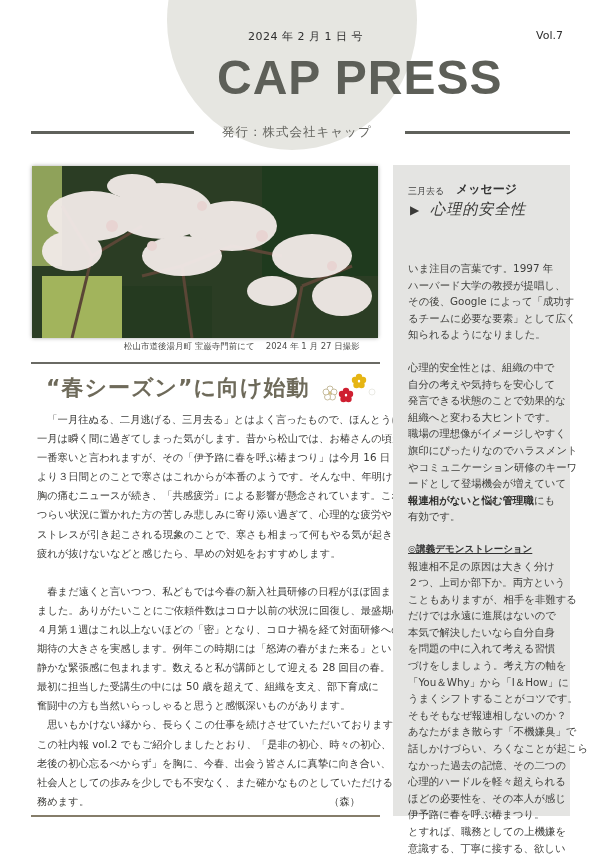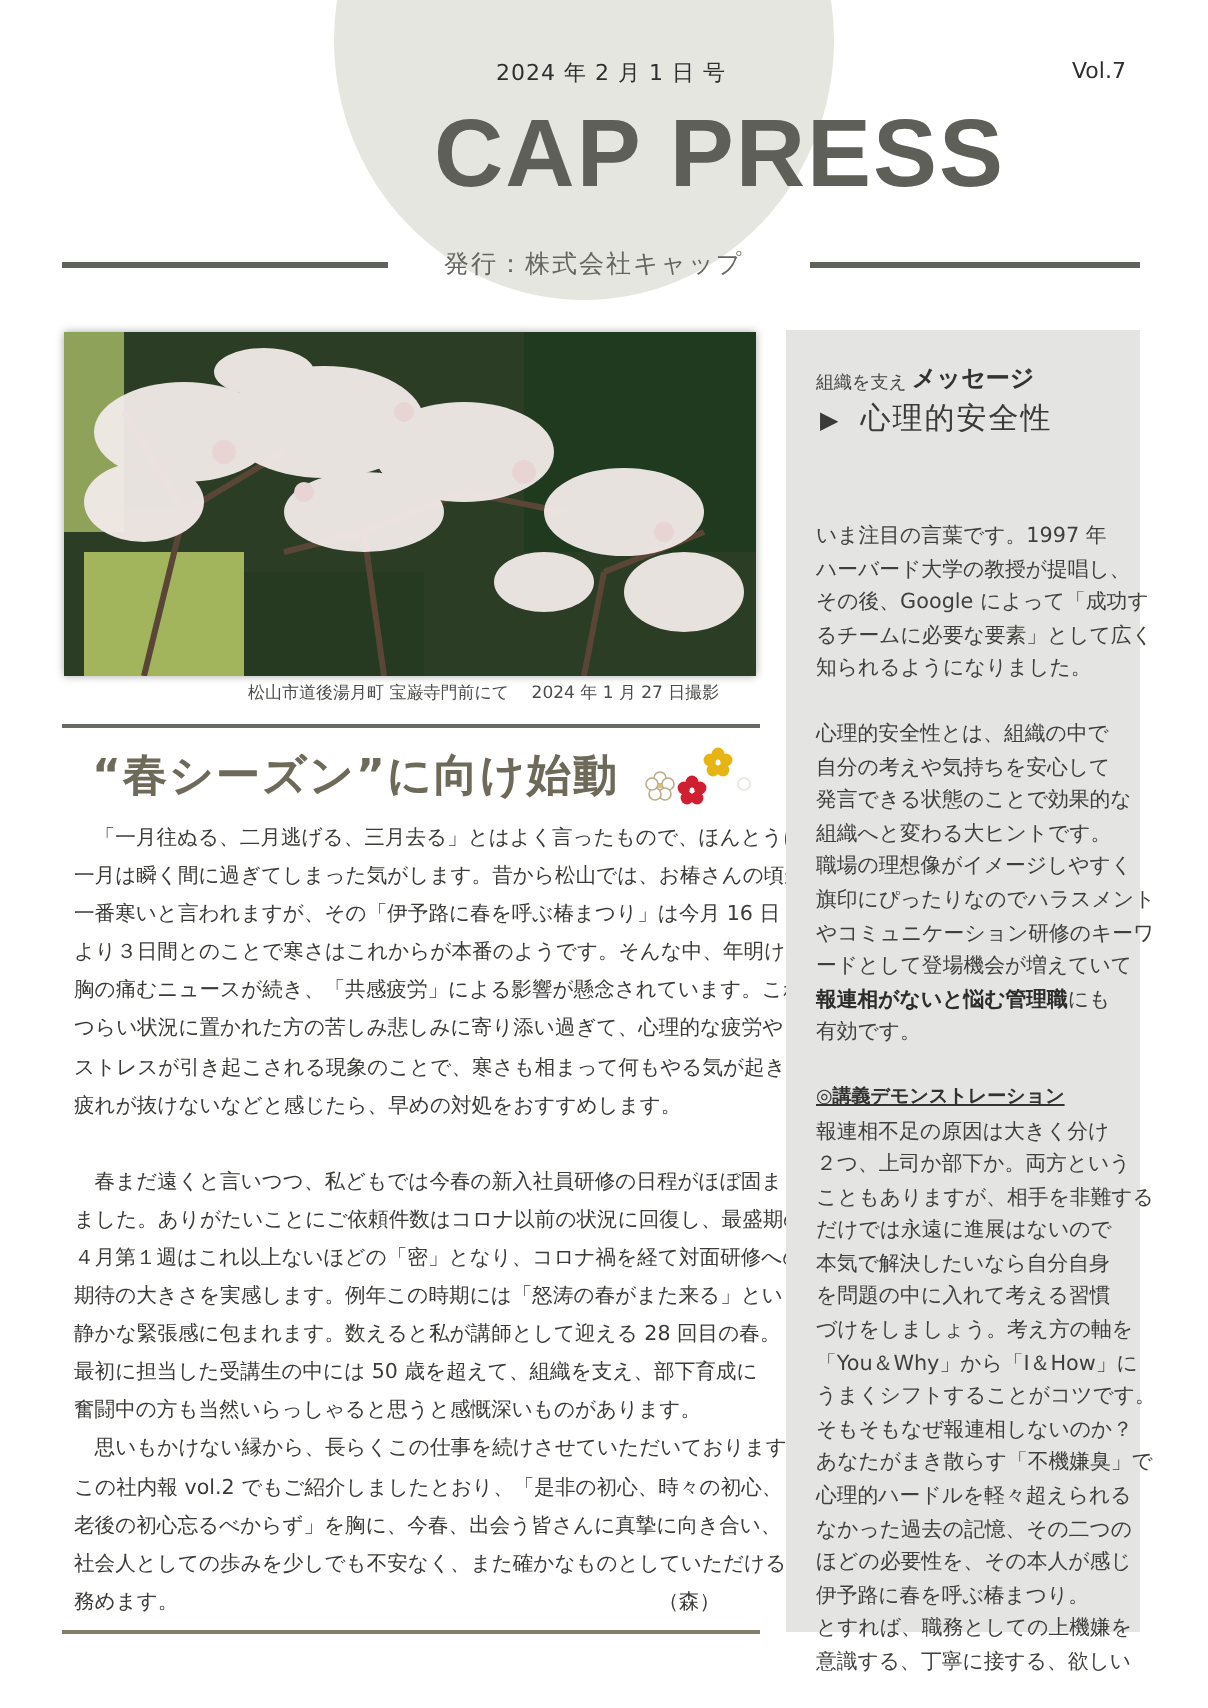--- a/index.html
+++ b/index.html
@@ -43,21 +43,21 @@
   .signature { position: absolute; right: 0; }
 
   .rule-bottom { position: absolute; left: 31px; top: 815px; width: 349px; height: 2px; background: #857d6a; }
 
   .sidebar {
     position: absolute; left: 393px; top: 165px; width: 177px; height: 651px;
     background: #e4e4e2;
   }
   .sb-small { position: absolute; left: 15px; top: 20px; font-size: 9px; color: #444; }
   .sb-msg { position: absolute; left: 63px; top: 16px; font-size: 12px; font-weight: bold; color: #333; }
-  .sb-heading { position: absolute; left: 17px; top: 35px; font-size: 15px; color: #3a3a38; letter-spacing: 1px; }
+  .sb-heading { position: absolute; left: 17px; top: 35px; font-size: 15px; color: #3a3a38; letter-spacing: 1px; font-style: italic; }
   .sb-heading .tri { font-size: 12px; margin-right: 10px; }
   .sb-body { position: absolute; left: 15px; top: 95px; width: 160px; font-size: 10.4px; line-height: 16.6px; color: #3f3f3c; }
   .sb-body p { white-space: nowrap; }
   .sb-body .gap { height: 16px; }
   .sb-body b { color: #2d2d2b; }
   .sb-sub { font-weight: bold; font-size: 9.5px; color: #333; text-decoration: underline; }
 </style>
 </head>
 <body>
 
@@ -171,21 +171,21 @@
   <p>社会人としての歩みを少しでも不安なく、また確かなものとしていただけるよう</p>
   <p style="position:relative;">
     <span>務めます。</span>
     <span class="signature" style="right:22px;">（森）</span>
   </p>
 </div>
 
 <div class="rule-bottom"></div>
 
 <div class="sidebar">
-  <div class="sb-small">組織を支え</div>
+  <div class="sb-small">三月去る</div>
   <div class="sb-msg">メッセージ</div>
   <div class="sb-heading">
     <span class="tri">▶</span><span>心理的安全性</span>
   </div>
   <div class="sb-body">
     <p>いま注目の言葉です。1997 年</p>
     <p>ハーバード大学の教授が提唱し、</p>
     <p>その後、Google によって「成功す</p>
     <p>るチームに必要な要素」として広く</p>
     <p>知られるようになりました。</p>
@@ -206,21 +206,22 @@
     <p>２つ、上司か部下か。両方という</p>
     <p>こともありますが、相手を非難する</p>
     <p>だけでは永遠に進展はないので</p>
     <p>本気で解決したいなら自分自身</p>
     <p>を問題の中に入れて考える習慣</p>
     <p>づけをしましょう。考え方の軸を</p>
     <p>「You＆Why」から「I＆How」に</p>
     <p>うまくシフトすることがコツです。</p>
     <p>そもそもなぜ報連相しないのか？</p>
     <p>あなたがまき散らす「不機嫌臭」で</p>
+    <p>話しかけづらい、ろくなことが起こら</p>
+    <p>なかった過去の記憶、その二つの</p>
     <p>心理的ハードルを軽々超えられる</p>
-    <p>なかった過去の記憶、その二つの</p>
     <p>ほどの必要性を、その本人が感じ</p>
     <p>伊予路に春を呼ぶ椿まつり。</p>
     <p>とすれば、職務としての上機嫌を</p>
     <p>意識する、丁寧に接する、欲しい</p>
 
   </div>
 </div>
 
 </body></html>

